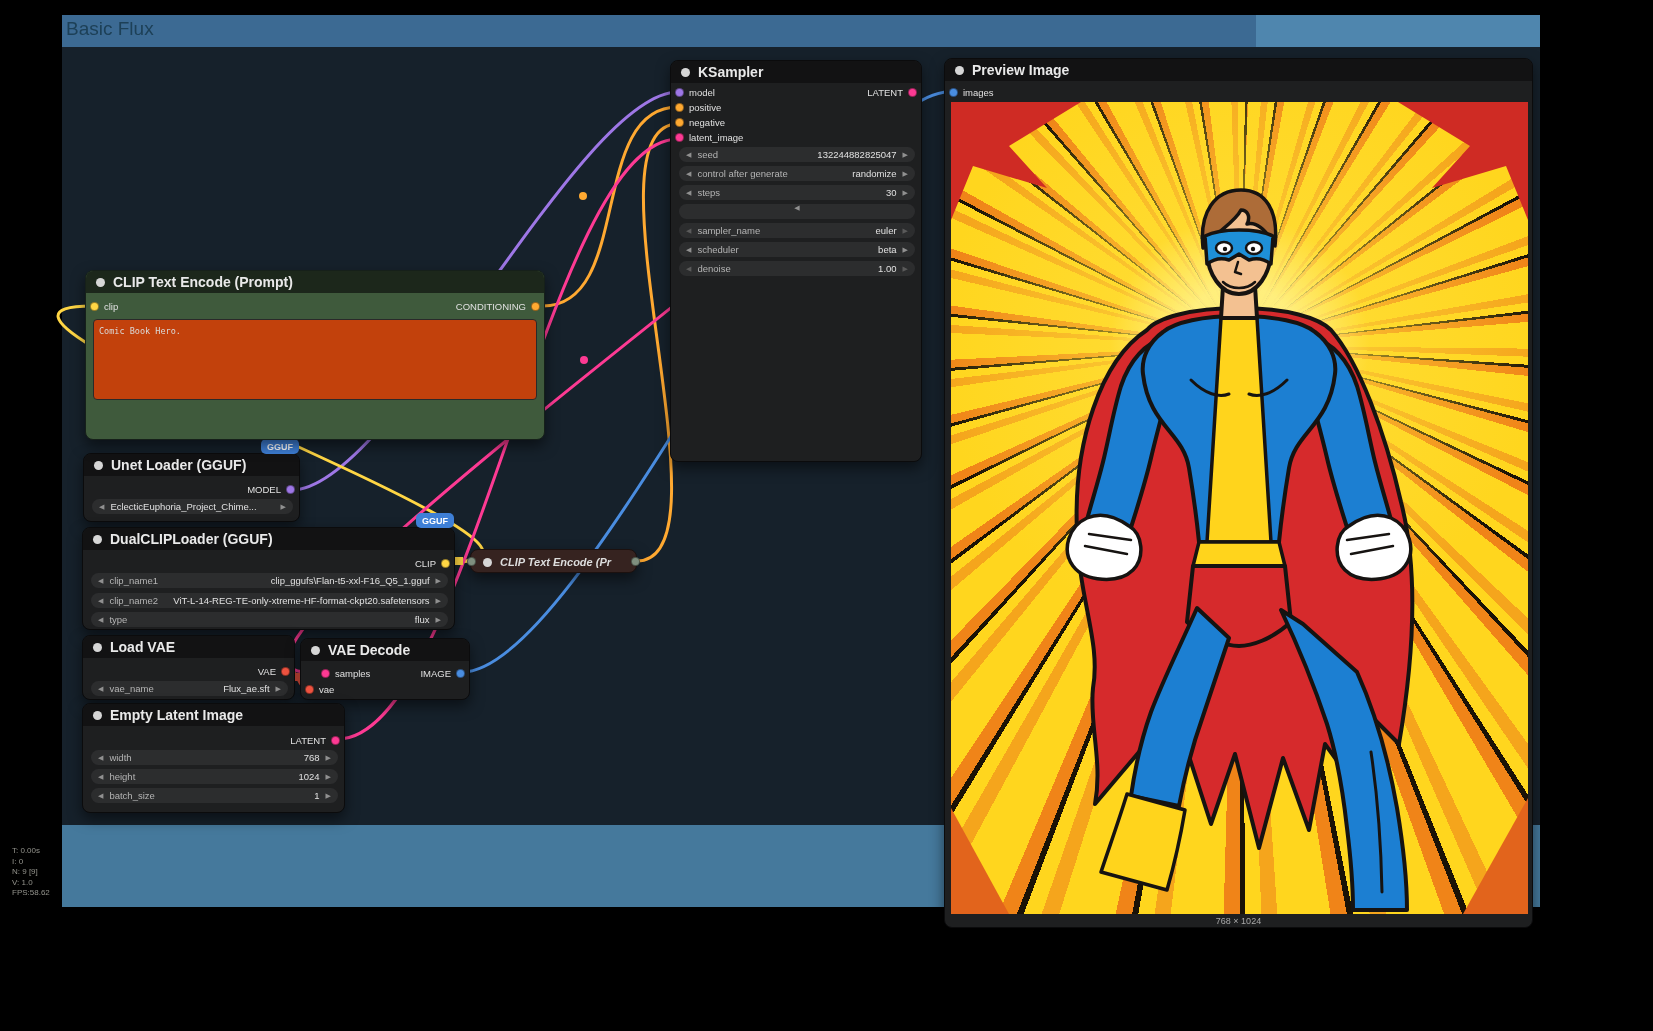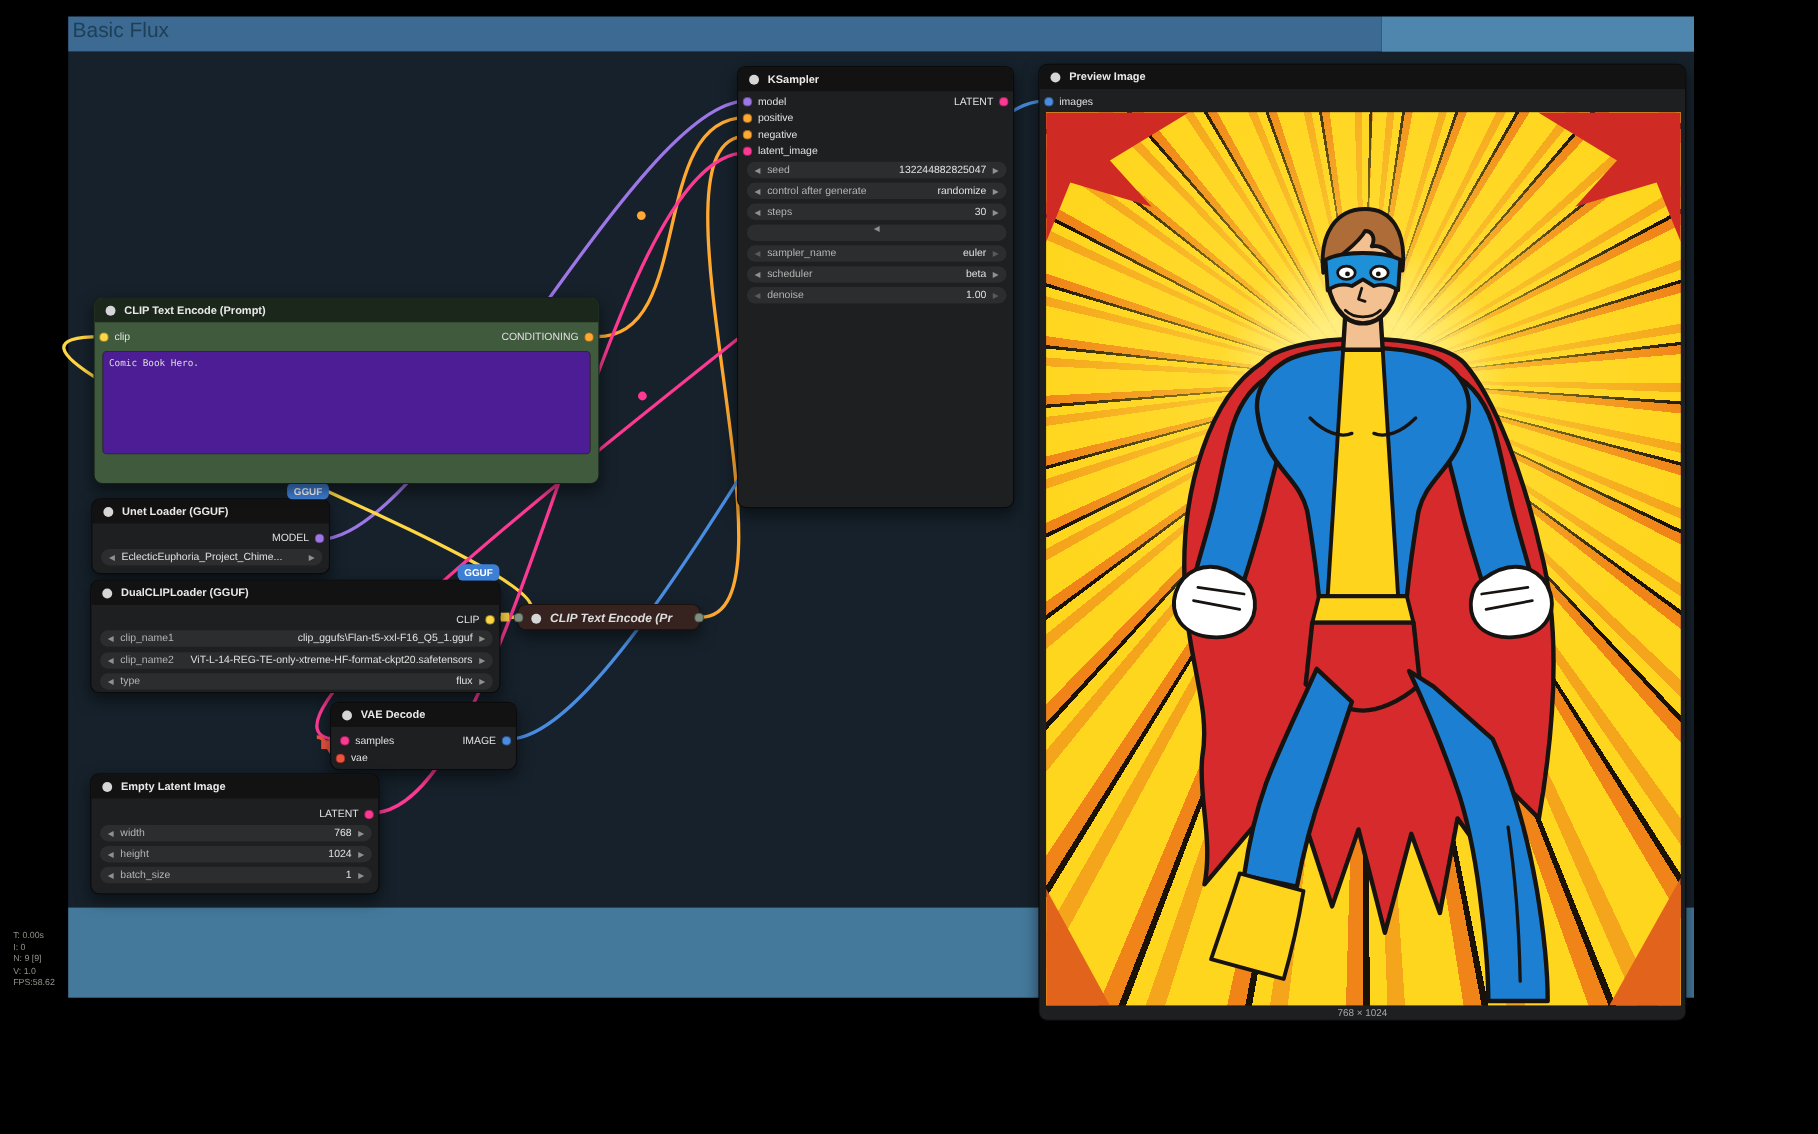--- a/index.html
+++ b/index.html
@@ -20,41 +20,41 @@
 
   
   svg.wires { position:absolute; left:0; top:0; z-index:1; }
   svg.wires path { fill:none; stroke-width:3; }
 
   
   .node { position:absolute; z-index:2; background:#1e1f20; border:1px solid #0b0b0c;
     border-radius:8px; box-shadow:0 6px 14px rgba(0,0,0,.5); color:#ccc; }
   .ntitle { position:absolute; left:0; right:0; top:0; height:22px; background:#121213;
     border-radius:7px 7px 0 0; display:flex; align-items:center; gap:8px; padding:0 10px;
-    font-size:10px; font-weight:bold; color:#e9e9e9; white-space:nowrap; overflow:hidden; }
+    font-size:14px; font-weight:bold; color:#e9e9e9; white-space:nowrap; overflow:hidden; }
   .tdot { width:9px; height:9px; border-radius:50%; background:#d6d6d6; flex:none; }
   .slot { position:absolute; height:15px; display:flex; align-items:center; gap:5px;
     font-size:9.5px; color:#e0e0e0; white-space:nowrap; }
   .slot.out { flex-direction:row-reverse; }
   .dot { width:9px; height:9px; border-radius:50%; flex:none; border:1px solid rgba(0,0,0,.4); }
   .widget { position:absolute; height:15px; background:#2c2d2e; border-radius:8px;
     display:flex; align-items:center; gap:6px; padding:0 7px; font-size:9.5px; color:#c9c9c9;
     white-space:nowrap; overflow:hidden; }
   .wname { color:#b4b4b4; }
   .wval { margin-left:auto; color:#e0e0e0; }
   .wval.left { margin-left:0; flex:1; overflow:hidden; text-overflow:ellipsis; }
   .arr { color:#909090; font-size:7px; flex:none; }
   .dim .arr { color:#5a5a5a; }
   .badge { position:absolute; top:-15px; right:0; height:15px; padding:0 6px; background:#3e7fd6;
     border-radius:5px; color:#fff; font-size:9px; font-weight:bold; display:flex; align-items:center; }
 
   
   .node.green { background:#3f5a3c; border-color:#16201a; }
   .node.green .ntitle { background:#1c271b; }
-  .ta { position:absolute; left:7px; top:48px; width:444px; height:94px; background:#4c1d95;
+  .ta { position:absolute; left:7px; top:48px; width:444px; height:81px; background:#c2410c;
     border-radius:4px; border:1px solid #2a2a2a; padding:6px 5px;
     font-family:"DejaVu Sans Mono", monospace; font-size:8.5px; color:#dadada; }
 
   
   .node.collapsed { background:#362320; border-color:#1c110f; height:24px; }
   .ctitle { display:flex; align-items:center; gap:8px; padding:0 12px; height:24px;
     font-size:11px; font-weight:bold; color:#ddd; white-space:nowrap; overflow:hidden; }
   .edge-dot { position:absolute; top:7px; width:9px; height:9px; border-radius:50%;
     background:#7f8f7f; border:1px solid rgba(0,0,0,.4); }
 
@@ -147,27 +147,43 @@
       <span class="arr">▶</span>
       </div>
     <div class="widget" style="left:8px; top:84px; width:357px;">
       <span class="arr">◀</span>
       <span class="wname">type</span>
       <span class="wval">flux</span>
       <span class="arr">▶</span>
       </div>
   </div>
 
+  <div class="node" style="left:82px; top:635px; width:213px; height:65px;">
+    <div class="ntitle">
+        <span class="tdot"></span>
+      <span>Load VAE</span>
+      </div>
+    <div class="slot out" style="top:28px; right:4px;">
+      <span class="dot dotcolor-vae"></span>
+      <span>VAE</span>
+      </div>
+    <div class="widget" style="left:8px; top:45px; width:197px;">
+      <span class="arr">◀</span>
+      <span class="wname">vae_name</span>
+      <span class="wval">Flux_ae.sft</span>
+      <span class="arr">▶</span>
+      </div>
+  </div>
 
   <div class="node" style="left:300px; top:638px; width:170px; height:62px;">
     <div class="ntitle">
         <span class="tdot"></span>
       <span>VAE Decode</span>
       </div>
-    <div class="slot" style="top:27px; left:8px;justify-content:space-between;">
+    <div class="slot" style="top:27px; left:20px;justify-content:space-between;">
       <span class="dot dotcolor-latent"></span>
       <span>samples</span>
       </div>
     <div class="slot out" style="top:27px; right:4px;">
       <span class="dot dotcolor-image"></span>
       <span>IMAGE</span>
       </div>
     <div class="slot" style="top:43px; left:4px;">
       <span class="dot dotcolor-vae"></span>
       <span>vae</span>

